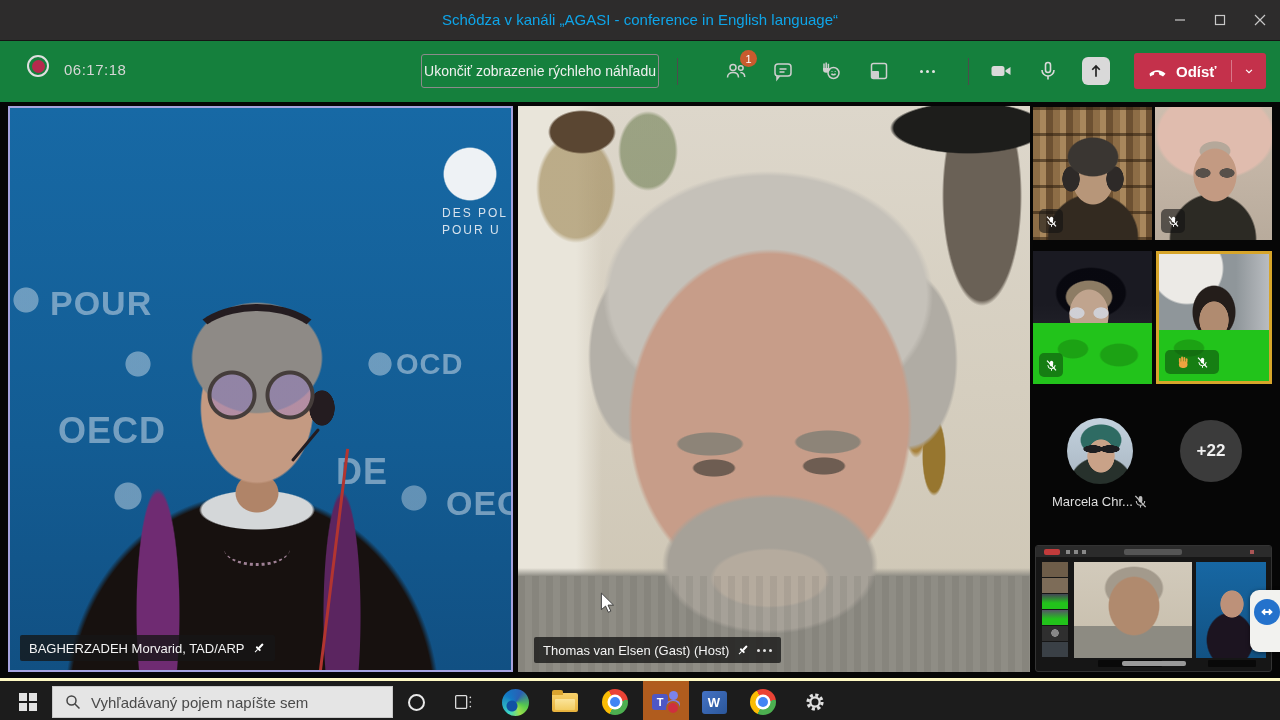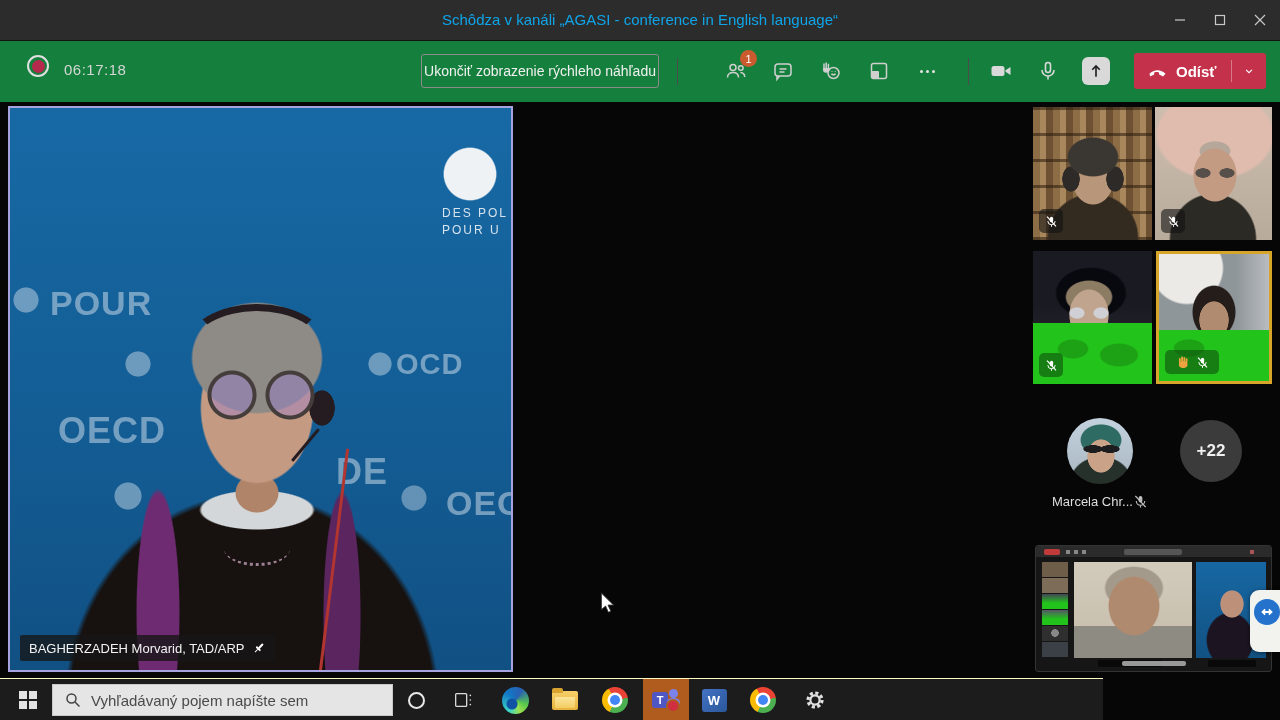--- a/index.html
+++ b/index.html
@@ -185,21 +185,21 @@
       radial-gradient(ellipse 24px 28px at 34px 78px, #1c1420 94%, transparent),
       linear-gradient(180deg,#1767a3,#125283); }
   .st-label { height:7px; background:rgba(0,0,0,.55); border-radius:1px; bottom:4px; }
   #st-scroll { left:86px; top:115px; width:64px; height:5px; background:#999; border-radius:2px; }
   #tv-tab { left:1250px; top:590px; width:34px; height:62px; background:#f2f2ef; border-radius:9px 0 0 9px;
     box-shadow:0 1px 4px rgba(0,0,0,.5); }
   #tv-circle { left:4px; top:9px; width:26px; height:26px; border-radius:50%; background:#2472cc;
     display:flex; align-items:center; justify-content:center; }
 
   
-  #taskbar { left:0; top:678px; width:1103px; height:42px; background:#1c1c1c; border-top:1px solid #fef9c3; }
+  #taskbar { left:0; top:678px; width:1280px; height:42px; background:#1c1c1c; border-top:3px solid #fef9c3; }
   #start { left:8px; top:0; width:40px; height:42px; display:flex; align-items:center; justify-content:center; }
   #start-logo { width:18px; height:18px; background:
       linear-gradient(#1c1c1c,#1c1c1c) center/2px 18px no-repeat,
       linear-gradient(#1c1c1c,#1c1c1c) center/18px 2px no-repeat, #e2e2e2; }
   #searchbox { left:52px; top:5px; width:341px; height:32px; background:#e5e5e5; border:1px solid #c9c9c9;
     display:flex; align-items:center; gap:10px; padding:0 12px; }
   #search-text { color:#4a4a4a; font-size:15px; }
   .tb-ic { top:0; width:44px; height:42px; display:flex; align-items:center; justify-content:center; }
   #cortana-ring { width:17px; height:17px; border:2px solid #e9e9e9; border-radius:50%; }
   #edge-ic { width:27px; height:27px; border-radius:50%;
@@ -352,20 +352,39 @@
       <svg width="14" height="14" viewBox="0 0 16 16">
         <g transform="rotate(45 8 8)" fill="#fff">
             <rect x="6.8" y="1.5" width="2.4" height="7" rx="1"></rect>
             <rect x="4.6" y="8" width="6.8" height="2.2" rx="1"></rect>
             <rect x="7.5" y="10.2" width="1.1" height="4.3"></rect>
           </g>
       </svg>
     </div>
   </div>
 
+  <div class="abs" id="tile-right">
+    <div class="abs" id="right-canvas"></div>
+    <div class="abs" id="sweater-ribs"></div>
+    <div class="abs name-label" id="label-right">
+      <span>Thomas van Elsen (Gast) (Host)</span>
+      <svg width="14" height="14" viewBox="0 0 16 16">
+        <g transform="rotate(45 8 8)" fill="#fff">
+            <rect x="6.8" y="1.5" width="2.4" height="7" rx="1"></rect>
+            <rect x="4.6" y="8" width="6.8" height="2.2" rx="1"></rect>
+            <rect x="7.5" y="10.2" width="1.1" height="4.3"></rect>
+          </g>
+      </svg>
+      <div class="dots3">
+          <i></i>
+          <i></i>
+          <i></i>
+        </div>
+    </div>
+  </div>
 
   <svg class="abs" id="cursor" width="20" height="22" viewBox="0 0 14 20">
     <path d="M1 1v15l3.8-3.2 2.5 5.6 2.3-1-2.6-5.5H12z" fill="#fff" stroke="#333" stroke-width=".8"></path>
   </svg>
 
   <div class="abs sb-tile" id="sb1">
     <div class="cv"></div>
     <div class="mutepill pill-dark">
       <svg width="13" height="13" viewBox="0 0 16 16" fill="none" stroke="#fff" stroke-width="1.2">
           <rect x="6" y="2" width="4" height="7" rx="2" fill="#fff" stroke="none"></rect>

